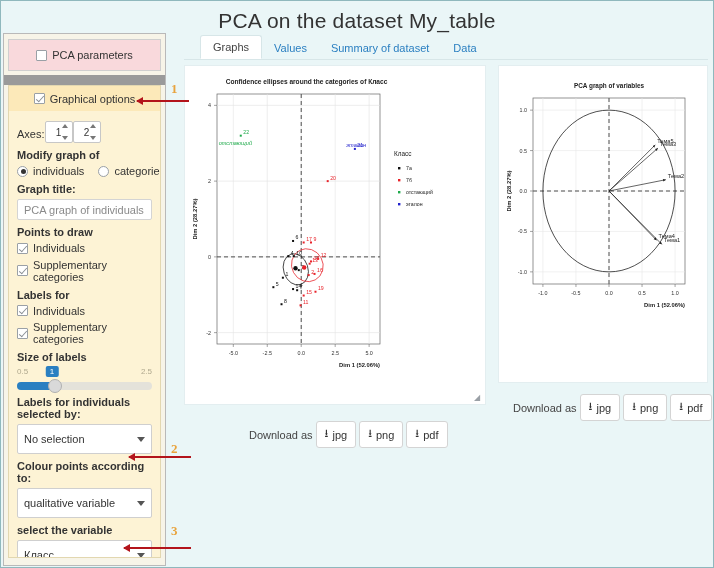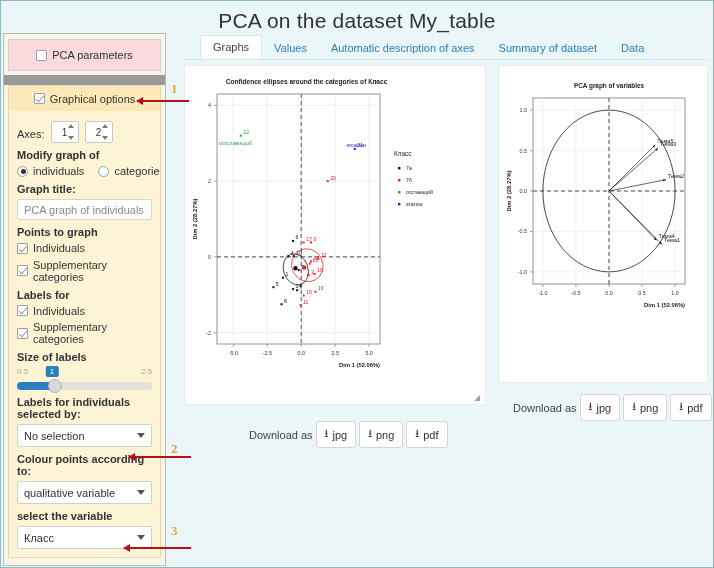--- a/index.html
+++ b/index.html
@@ -63,21 +63,21 @@
     background:#fff; display:inline-block; position:relative; flex:none;
     border-radius:1px;
   }
   .box.checked::after {
     content:"";
     position:absolute; left:3px; top:0px;
     width:3px; height:7px;
     border:solid #8a8f94; border-width:0 1.6px 1.6px 0;
     transform:rotate(42deg);
   }
-  .axes-row { display:flex; align-items:flex-end; gap:6px; margin:6px 0 4px 0; }
+  .axes-row { display:flex; align-items:flex-end; margin:6px 0 4px 0; }
   .axes-label { font-size:11px; padding-bottom:3px; }
   .spin {
     width:28px; height:22px; background:#fff; border:1px solid #c7c7c7;
     border-radius:2px; position:relative; font-size:10px;
     display:flex; align-items:center; justify-content:center; color:#333;
   }
   .spin .sp-arrows {
     position:absolute; right:2px; top:2px; bottom:2px; width:8px;
     display:flex; flex-direction:column; justify-content:space-between;
   }
@@ -110,21 +110,21 @@
     background:#2a7fc1; color:#fff; font-size:8px; padding:1px 4px; border-radius:2px;
   }
   .slider-track { position:relative; height:8px; background:#e4e2da; border-radius:4px; margin-top:3px;}
   .slider-fill { position:absolute; left:0; top:0; height:8px; width:28%; background:#2a7fc1; border-radius:4px;}
   .slider-knob {
     position:absolute; left:28%; top:-3px; transform:translateX(-50%);
     width:14px;height:14px;border-radius:50%;background:#d9d9d9;border:1px solid #b0b0b0;
   }
 
   .select {
-    width:100%; height:23px; background:#fff; border:1px solid #cfcfcf; border-radius:2px;
+    width:100%; height:30px; background:#fff; border:1px solid #cfcfcf; border-radius:2px;
     display:flex; align-items:center; padding:0 6px; font-size:11px; color:#333;
     justify-content:space-between;
   }
   .caret { width:0;height:0;border-left:4px solid transparent;border-right:4px solid transparent;border-top:5px solid #555; }
 
   
   .tabs { position:absolute; left:183px; top:34px; display:flex; gap:0; align-items:flex-end;margin-left:16px; }
   .tab { padding:5px 12px; font-size:11px; color:#2a7fc1; cursor:pointer; }
   .tab.active { background:#fff; border:1px solid #d7e6e8; border-bottom:1px solid #fff; color:#444; border-radius:3px 3px 0 0; }
   .tabs-underline { position:absolute; left:183px; top:58px; width:524px; height:1px; background:#d7e6e8; }
@@ -160,21 +160,20 @@
 </head>
 <body>
 
 <div id="app">
 
   <div class="app-title">PCA on the dataset My_table</div>
 
   <div class="tabs">
     <div class="tab active">Graphs</div>
     <div class="tab">Values</div>
-    <div class="tab">Automatic description of axes</div>
     <div class="tab">Summary of dataset</div>
     <div class="tab">Data</div>
   </div>
   <div class="tabs-underline"></div>
 
   <div class="sidebar">
 
     <div class="panel-pca">
       <span class="chk">
         <span class="box"></span>
@@ -219,21 +218,21 @@
         </span>
         <span class="radio">
           <span class="rdot"></span>
           <span>categories</span>
         </span>
       </div>
 
       <div class="lbl-bold">Graph title:</div>
       <div class="txtinput">PCA graph of individuals</div>
 
-      <div class="lbl-bold">Points to graph</div>
+      <div class="lbl-bold">Points to draw</div>
       <div class="chk-line">
         <span class="chk">
           <span class="box checked"></span>
           <span>Individuals</span>
         </span>
       </div>
       <div class="chk-line">
         <span class="chk">
           <span class="box checked"></span>
           <span>Supplementary categories</span>

